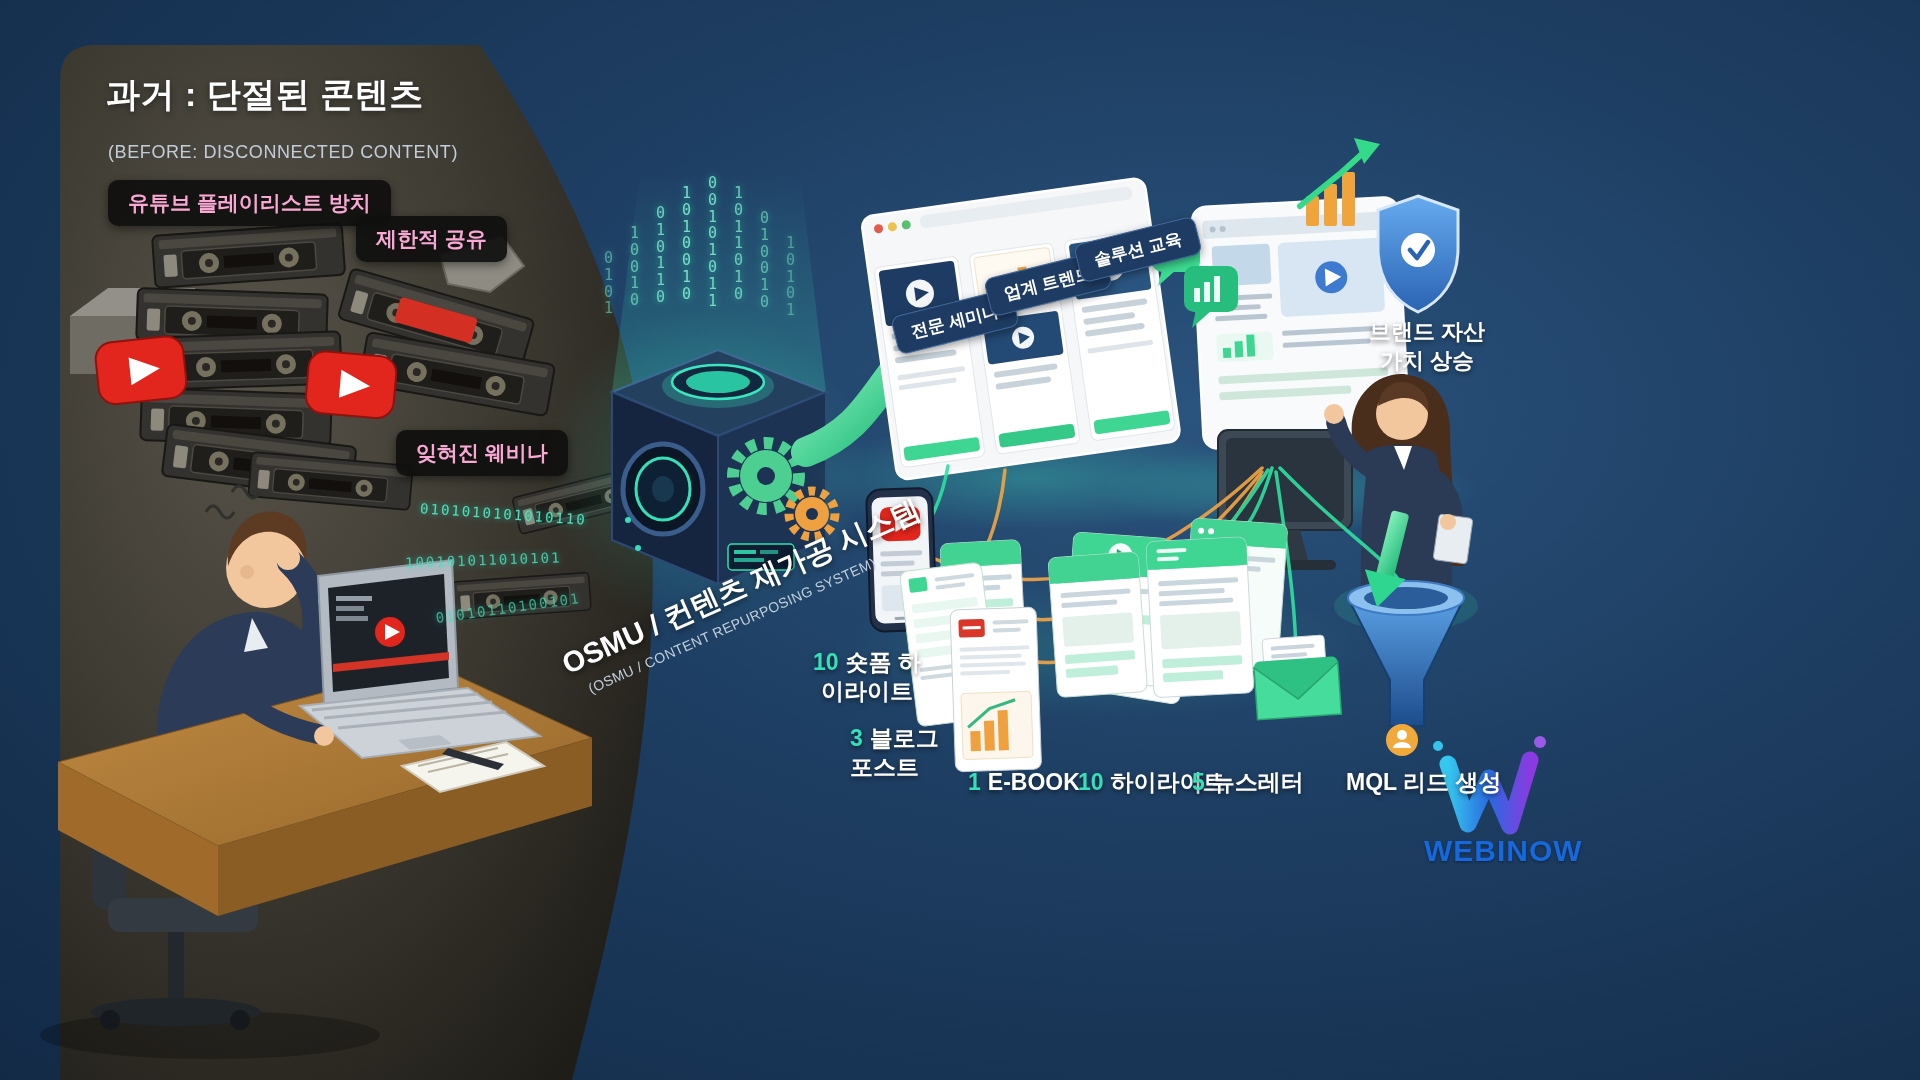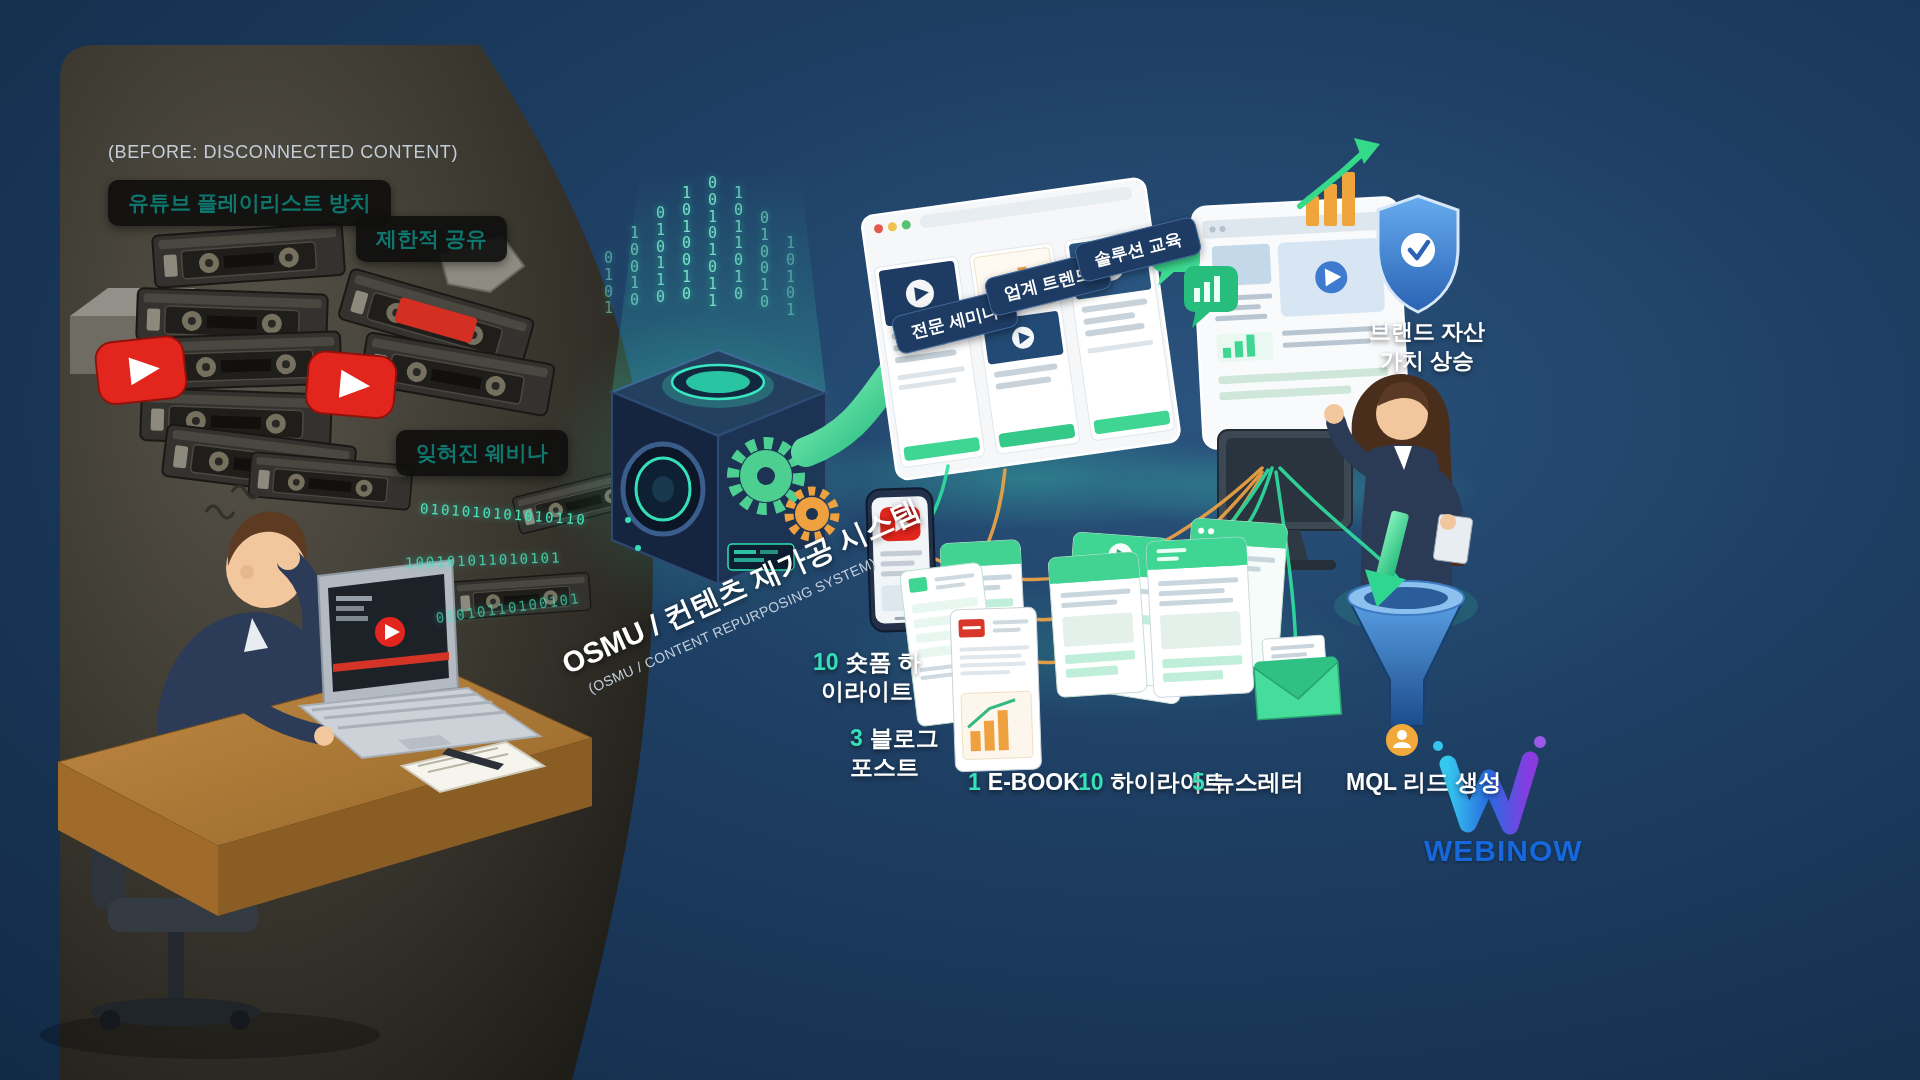--- a/index.html
+++ b/index.html
@@ -4,21 +4,21 @@
 <style>
   html,body{margin:0;padding:0;background:#0d1f35;}
   .stage{position:relative;width:1920px;height:1080px;overflow:hidden;
     background:radial-gradient(ellipse at 62% 38%, #2a537d 0%, #1d3d61 45%, #122a46 100%);
     font-family:"Liberation Sans", sans-serif;}
   svg.scene{position:absolute;left:0;top:0;}
   .txt{position:absolute;color:#fff;}
   .title{font-size:34px;font-weight:800;letter-spacing:.5px;text-shadow:0 2px 6px rgba(0,0,0,.45);}
   .subtitle{font-size:18px;color:#c3cdd8;letter-spacing:.6px;margin-top:24px;}
   .center{text-align:center;}
-  .tag{position:absolute;background:rgba(15,15,14,.93);color:#0f766e;font-size:21px;font-weight:600;
+  .tag{position:absolute;background:rgba(15,15,14,.93);color:#f9a8d4;font-size:21px;font-weight:600;
     padding:9px 20px;border-radius:10px;box-shadow:0 3px 10px rgba(0,0,0,.45);}
   .tab{position:absolute;background:#1e3c63;border:1px solid #41699c;color:#fff;font-size:17px;font-weight:700;
     padding:7px 16px;border-radius:9px;transform:rotate(-14deg);box-shadow:0 3px 8px rgba(0,0,0,.4);white-space:nowrap;}
   .bincol{position:absolute;font-family:"DejaVu Sans Mono",monospace;font-size:15px;line-height:1.12;
     color:#7fe8cd;white-space:pre;text-align:center;text-shadow:0 0 7px rgba(53,224,184,.8);}
   .stream{position:absolute;font-family:"DejaVu Sans Mono",monospace;font-size:14px;letter-spacing:2px;
     color:#49e2bd;text-shadow:0 0 6px rgba(53,224,184,.7);white-space:nowrap;}
   .osmu{position:absolute;left:556px;top:648px;width:340px;transform:rotate(-24deg);transform-origin:0 0;text-align:center;}
   .osmu .ko{font-size:29px;font-weight:800;color:#fff;text-shadow:0 2px 6px rgba(0,0,0,.55);white-space:nowrap;}
   .osmu .en{font-size:14px;color:#c2cfdc;margin-top:3px;letter-spacing:.4px;white-space:nowrap;}
@@ -460,20 +460,21 @@
     <path d="M47 180 a 9 6 0 0 1 18 0 Z" fill="#ffffff"></path>
   </g>
 
   <g>
     <polyline points="1448,764 1468,824 1489,778 1510,826 1530,760" stroke="url(#wmark)" stroke-width="17" fill="none" stroke-linecap="round" stroke-linejoin="round"></polyline>
     <circle cx="1438" cy="746" r="5" fill="#35c4ec"></circle>
     <circle cx="1540" cy="742" r="6" fill="#9a5ae8"></circle>
   </g>
 </svg>
 
+<div class="txt title" style="left:106px;top:72px;">과거 : 단절된 콘텐츠</div>
 <div class="txt subtitle" style="left:108px;top:118px;">(BEFORE: DISCONNECTED CONTENT)</div>
 
 <div class="tag" style="left:108px;top:180px;">유튜브 플레이리스트 방치</div>
 <div class="tag" style="left:356px;top:216px;">제한적 공유</div>
 <div class="tag" style="left:396px;top:430px;">잊혀진 웨비나</div>
 
 <div class="bincol" style="left:604px;top:250px;opacity:.55">0
 1
 0
 1</div>

